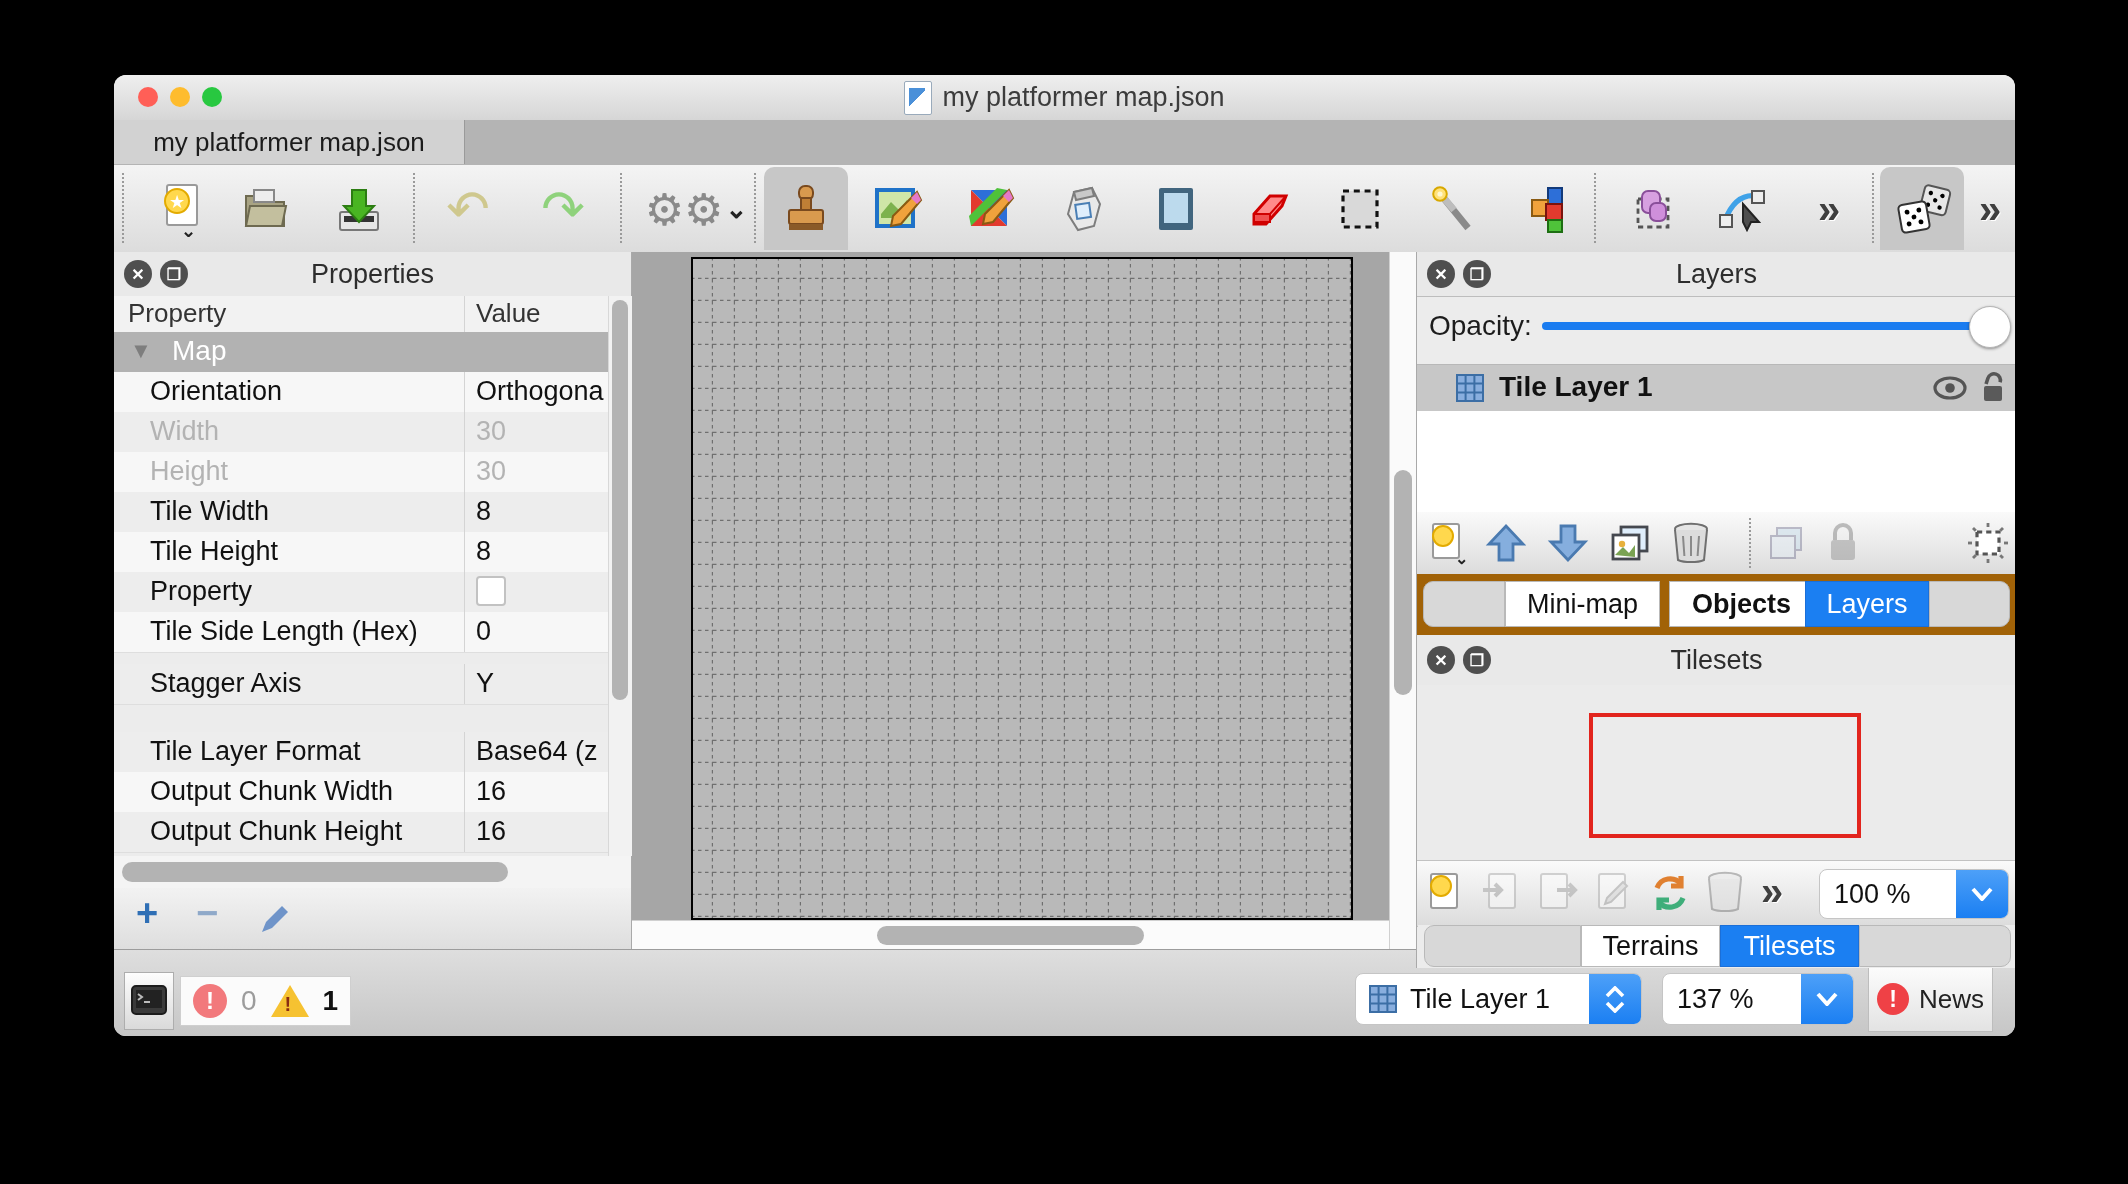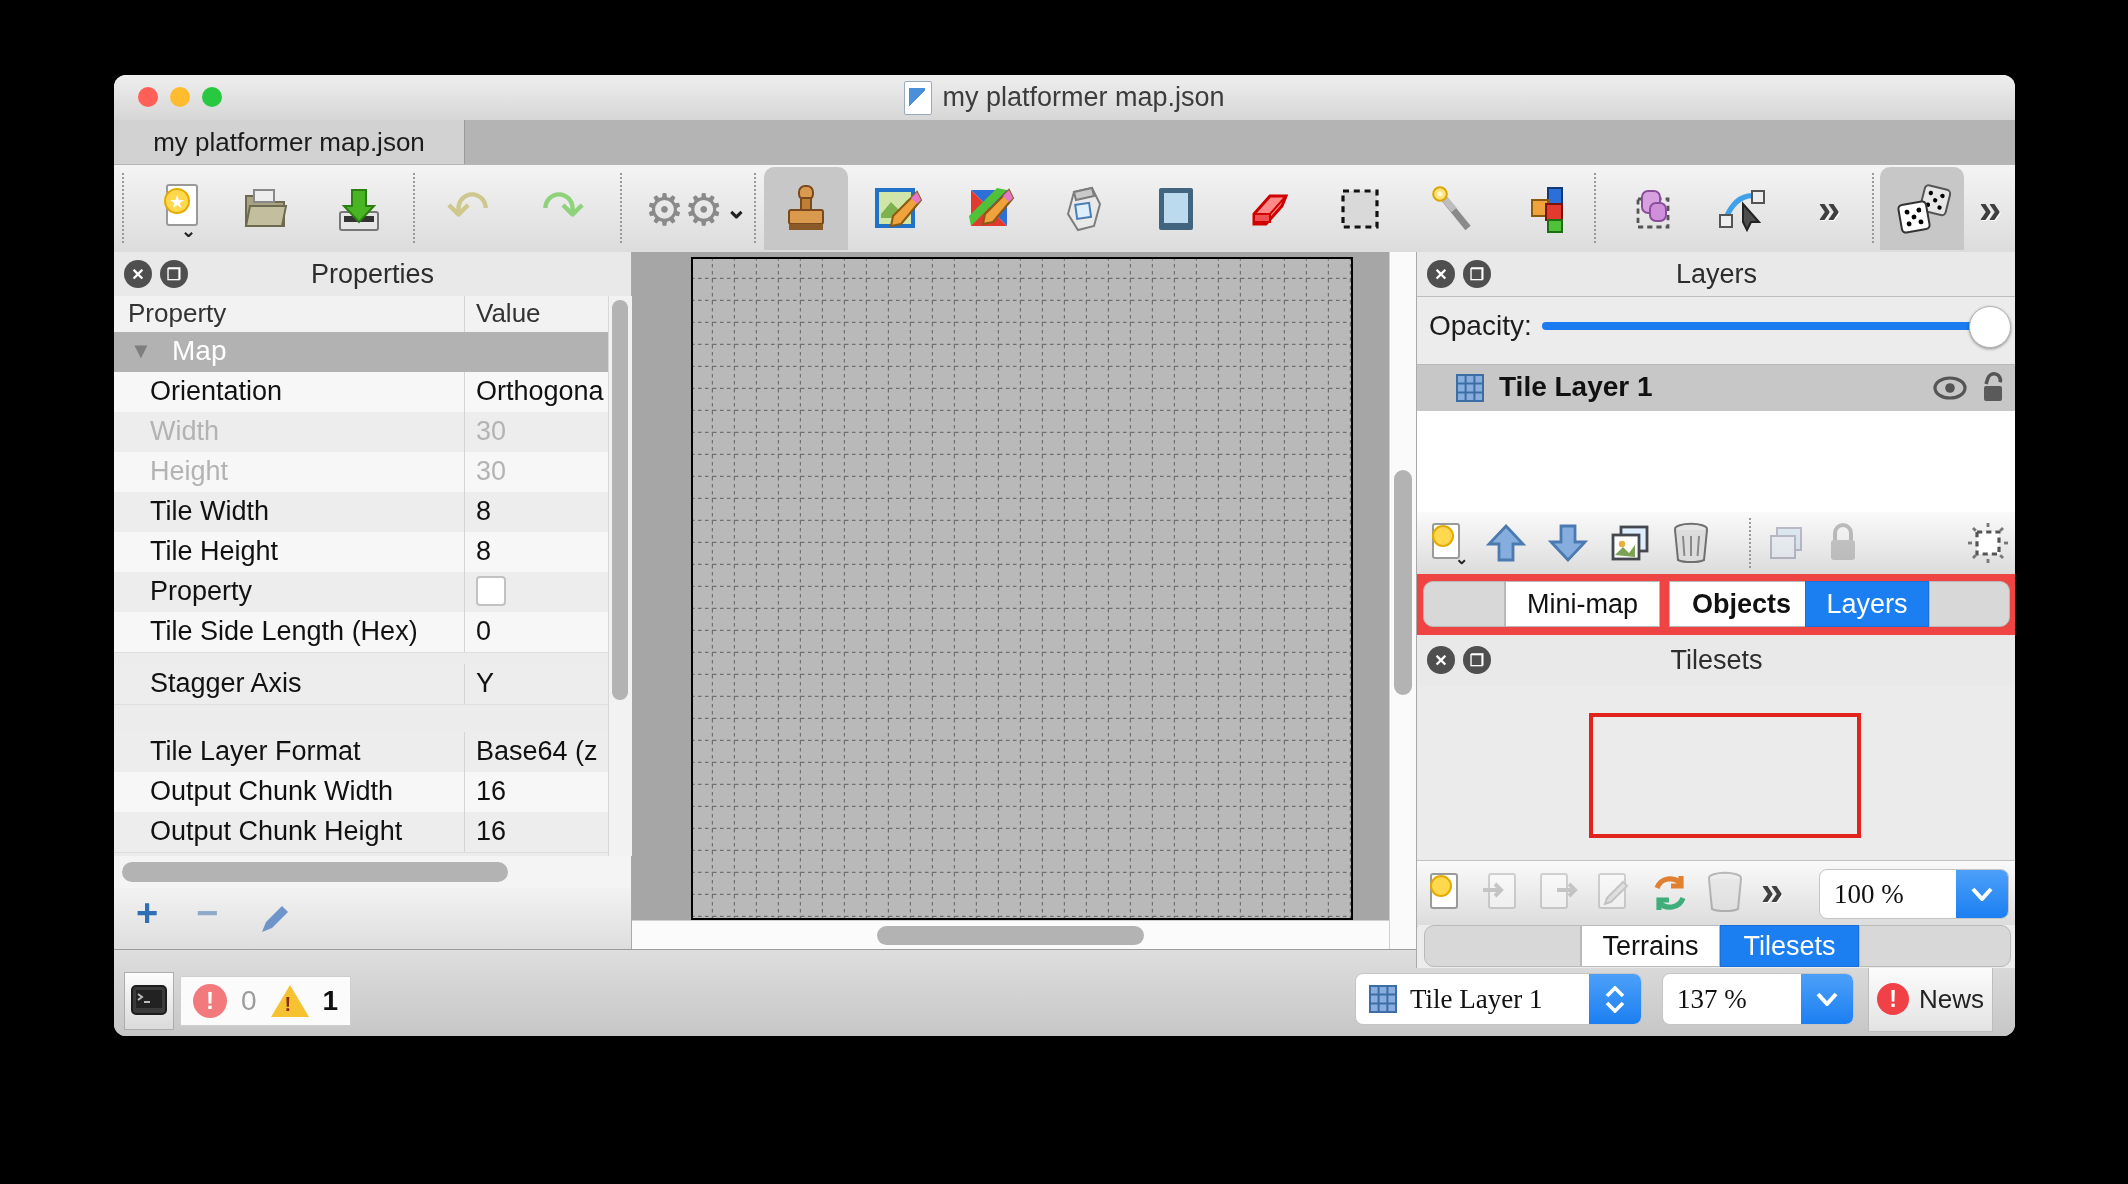--- a/index.html
+++ b/index.html
@@ -36,21 +36,21 @@
   .disabled .pn,.disabled .pv{color:#b3b3b3;}
   .grouprow{position:absolute;left:0;top:80px;width:517px;height:40px;background:#b2b2b2;color:#fff;font-size:28px;}
   .checkbox{width:26px;height:26px;border:2px solid #c2c2c2;border-radius:4px;background:#fff;}
   .sbar-v{position:absolute;background:#f2f2f2;border-left:1px solid #d8d8d8;}
   .thumb{position:absolute;background:#b3b3b3;border-radius:10px;}
   
   .seg{position:absolute;height:46px;display:flex;align-items:center;justify-content:center;font-size:27px;color:#111;background:#fff;border:1px solid #b9b9b9;box-sizing:border-box;}
   .seg.stub{background:#d8d8d8;}
   .seg.active{background:#1b7ff2;color:#fff;border-color:#1b6fd8;}
   
-  .combo{position:absolute;background:#fff;border:1px solid #c5c5c5;border-radius:8px;display:flex;align-items:center;font-size:27px;color:#111;font-family:Liberation Serif, serif;}
+  .combo{position:absolute;background:#fff;border:1px solid #c5c5c5;border-radius:8px;display:flex;align-items:center;font-size:27px;color:#111;}
   .combocap{position:absolute;right:0;top:0;bottom:0;width:52px;background:linear-gradient(#4da0f8,#1b7ff2);border-radius:0 7px 7px 0;display:flex;align-items:center;justify-content:center;flex-direction:column;color:#fff;}
   
   .statusbar{position:absolute;left:0;top:874px;width:100%;height:87px;background:linear-gradient(#dedede,#c6c6c6);border-top:1px solid #9c9c9c;}
   .badgebox{position:absolute;left:66px;top:26px;width:171px;height:50px;background:#fbfbfb;border:1px solid #cfcfcf;display:flex;align-items:center;gap:14px;padding-left:12px;box-sizing:border-box;font-size:28px;}
   .redbang{width:34px;height:34px;border-radius:50%;background:#f2797c;color:#fff;display:flex;align-items:center;justify-content:center;font-weight:bold;font-size:24px;}
   .warntri{width:0;height:0;border-left:19px solid transparent;border-right:19px solid transparent;border-bottom:32px solid #f6c231;position:relative;}
   .warntri span{position:absolute;left:-5px;top:8px;font-size:20px;font-weight:bold;color:#8a2d12;}
   .newsbang{width:32px;height:32px;border-radius:50%;background:#ef4146;color:#fff;display:flex;align-items:center;justify-content:center;font-weight:bold;font-size:23px;}
   .footico{font-size:38px;font-weight:bold;color:#2f6fb5;}
 </style>
@@ -412,21 +412,21 @@
             <line x1="0.5" y1="10.5" x2="2.5" y2="10.5"></line>
             <line x1="18.5" y1="10.5" x2="20.5" y2="10.5"></line>
             <line x1="3" y1="3" x2="4.4" y2="4.4"></line>
             <line x1="16.6" y1="16.6" x2="18" y2="18"></line>
             <line x1="18" y1="3" x2="16.6" y2="4.4"></line>
             <line x1="3" y1="18" x2="4.4" y2="16.6"></line>
           </g>
         </svg>
     </div>
 
-    <div class="abs" style="left:0;top:322px;width:599px;height:61px;background:#ef4444;border-bottom:1px solid #22c55e;">
+    <div class="abs" style="left:0;top:322px;width:599px;height:61px;background:#a16207;border-bottom:1px solid #22c55e;">
       <div class="seg stub" style="left:6px;top:7px;width:82px;border-radius:10px 0 0 10px;"></div>
       <div class="seg" style="left:88px;top:7px;width:155px;">
           <span>Mini-map</span>
         </div>
       <div class="seg" style="left:252px;top:7px;width:145px;font-weight:bold;">
           <span>Objects</span>
         </div>
       <div class="seg active" style="left:388px;top:7px;width:124px;">
           <span>Layers</span>
         </div>

